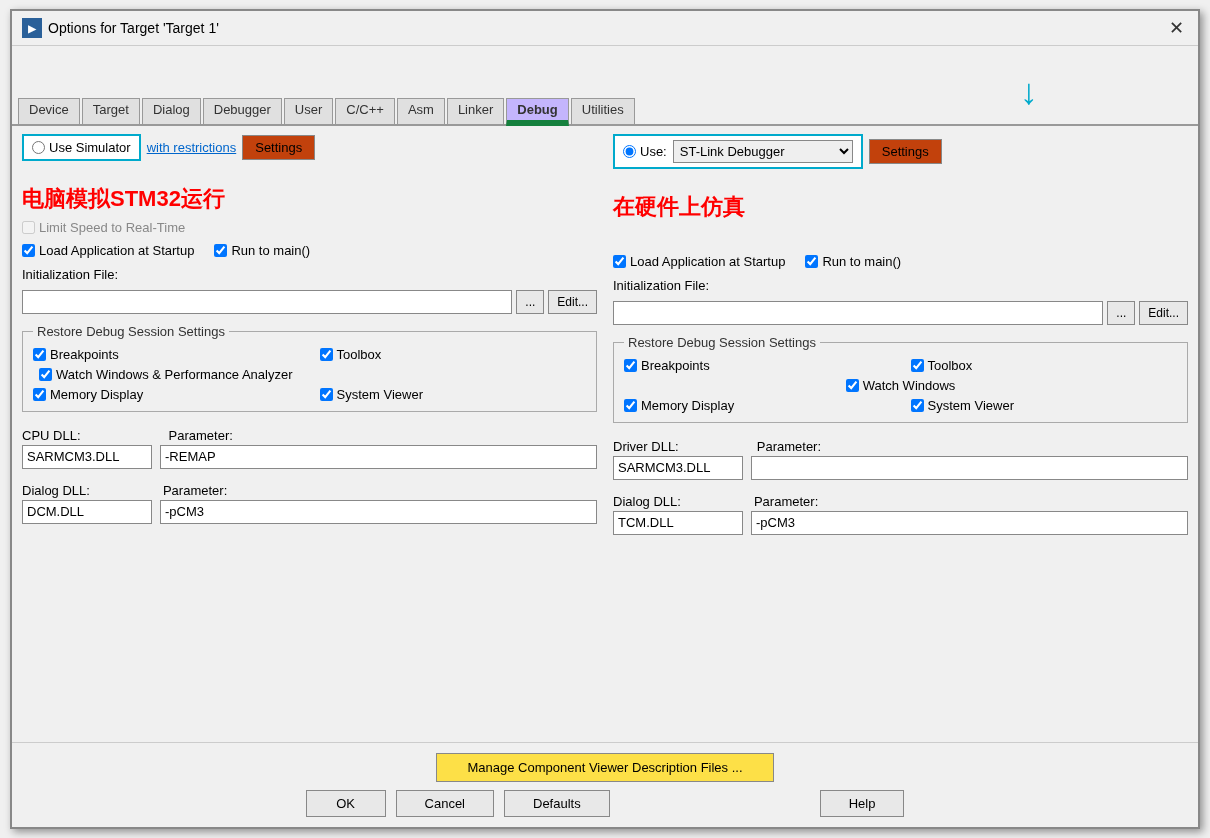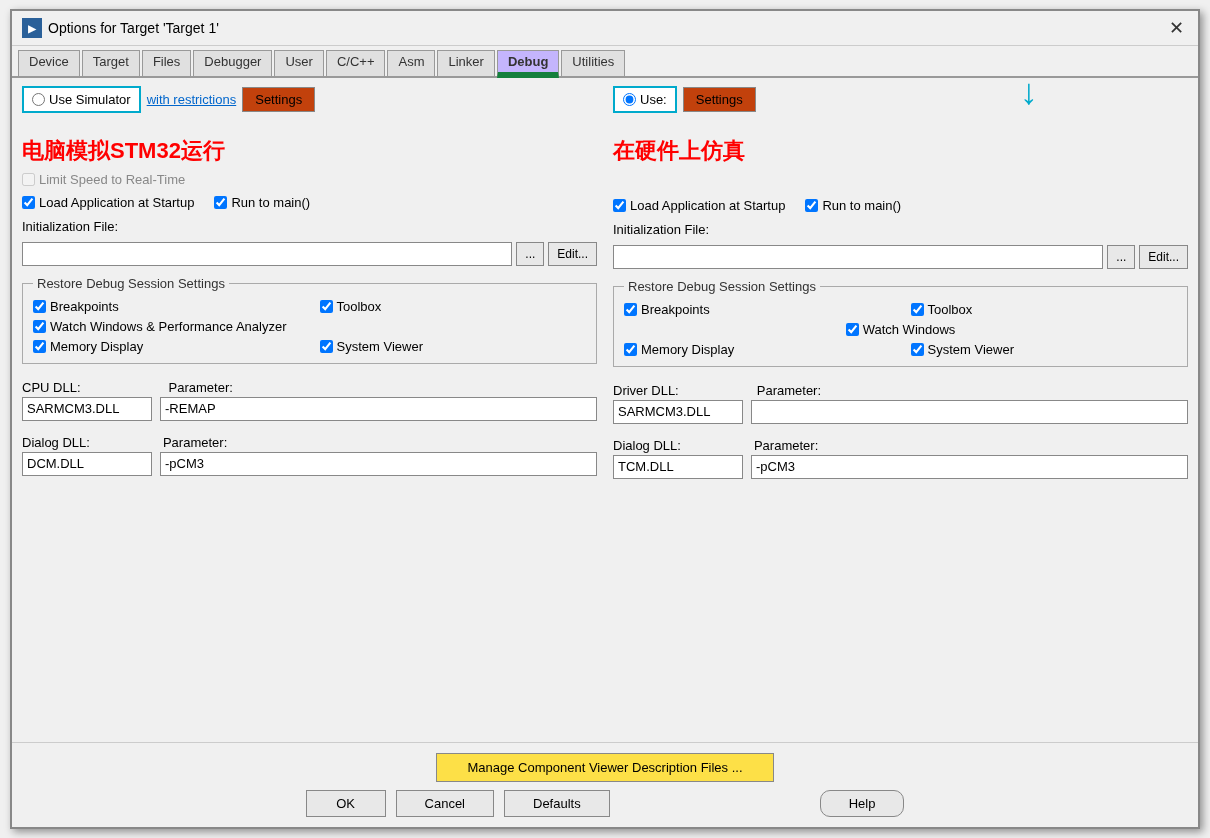--- a/index.html
+++ b/index.html
@@ -69,20 +69,21 @@
       gap: 2px;
     }
     .tab {
       padding: 3px 10px;
       border: 1px solid #999;
       border-bottom: none;
       background: #e0e0e0;
       cursor: pointer;
       font-size: 13px;
       color: #333;
+      margin-top: 48px;
     }
     .tab.active {
       background: #c4b5fd;
       border-bottom: 6px solid #15803d;
       margin-bottom: -2px;
       z-index: 1;
       font-weight: bold;
     }
     
     .main-content {
@@ -243,21 +244,20 @@
       min-width: 80px;
     }
     .footer-row {
       display: flex;
       width: 100%;
       justify-content: center;
       gap: 10px;
     }
     .help-btn {
       margin-left: auto;
-      border-radius: 10px;
     }
     
     .limit-speed {
       display: flex;
       align-items: center;
       gap: 4px;
       font-size: 13px;
       color: #888;
       margin-bottom: 2px;
     }
@@ -271,21 +271,21 @@
     <div class="title-bar-left">
       <div class="title-icon">▶</div>
       <span class="title-text">Options for Target 'Target 1'</span>
     </div>
     <button class="close-btn">✕</button>
   </div>
 
   <div class="tabs">
     <div class="tab">Device</div>
     <div class="tab">Target</div>
-    <div class="tab">Files</div>
+    <div class="tab">Dialog</div>
     <div class="tab">Debugger</div>
     <div class="tab">User</div>
     <div class="tab">C/C++</div>
     <div class="tab">Asm</div>
     <div class="tab">Linker</div>
     <div class="tab active">Debug</div>
     <div class="tab">Utilities</div>
   </div>
 
   <div class="annotation-arrow">↓</div>
@@ -334,21 +334,21 @@
         <legend>Restore Debug Session Settings</legend>
         <div class="checkboxes-grid">
           <div class="checkbox-row">
             <input type="checkbox" checked="" style="">
             <span>Breakpoints</span>
           </div>
           <div class="checkbox-row">
             <input type="checkbox" checked="" style="">
             <span>Toolbox</span>
           </div>
-          <div class="checkbox-row" style="grid-column: span 2;">
+          <div class="checkbox-row" style="grid-column: span 2; margin-left: 6px;">
             <input type="checkbox" checked="" style="">
             <span>Watch Windows &amp; Performance Analyzer</span>
           </div>
           <div class="checkbox-row">
             <input type="checkbox" checked="" style="">
             <span>Memory Display</span>
           </div>
           <div class="checkbox-row">
             <input type="checkbox" checked="" style="">
             <span>System Viewer</span>
@@ -382,20 +382,23 @@
     <div class="panel-divider"></div>
 
     <div class="panel">
 
       <div class="selector-row">
         <div class="selector-box">
           <label class="radio-label">
             <input type="radio" name="debug-mode" checked="" style="">
             <span>Use:</span>
           </label>
+          <select style="min-width:180px; padding:2px; border:1px solid #888; font-size:13px;">
+            <option>ST-Link Debugger</option>
+          </select>
         </div>
         <button class="btn">Settings</button>
       </div>
 
       <div class="annotation-red">在硬件上仿真</div>
 
       <div style="height:20px;"></div>
 
       <div style="display:flex; gap:20px; margin-bottom:2px;">
         <div class="checkbox-row">

